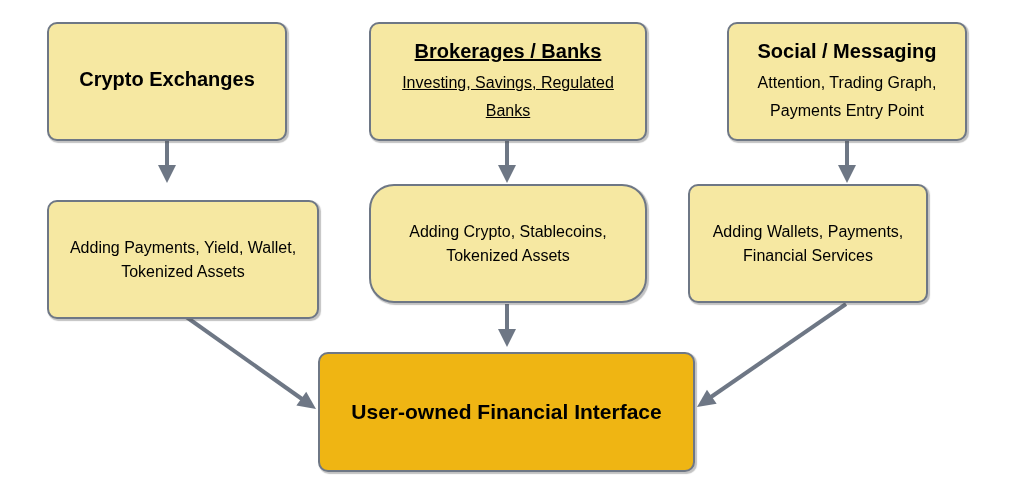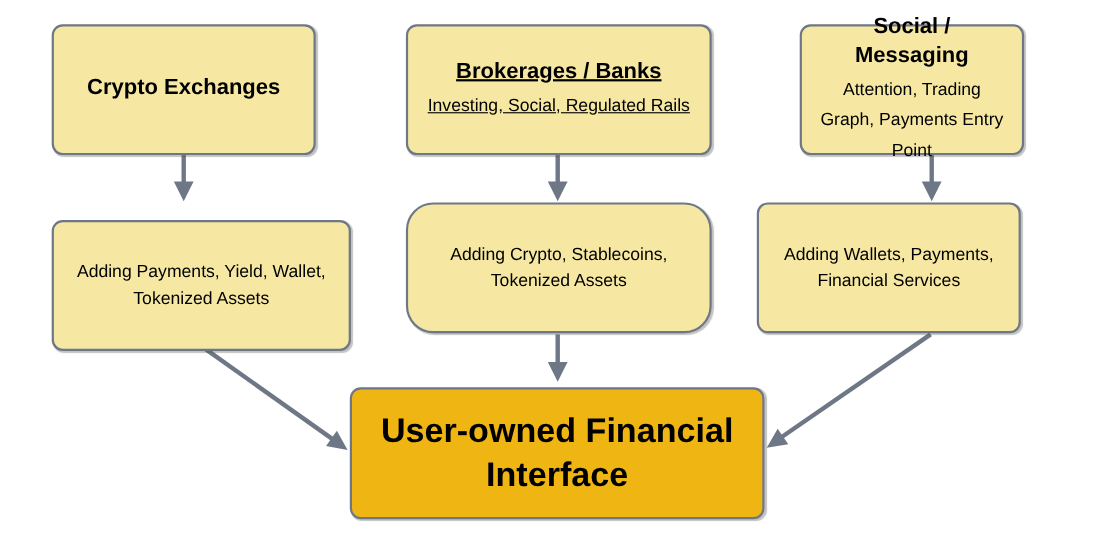--- a/index.html
+++ b/index.html
@@ -54,27 +54,27 @@
     font-size: 16px;
     line-height: 1.75;
   }
   .transition-label {
     font-size: 16px;
     line-height: 1.5;
   }
   .target-node { background: var(--target-fill); }
   .target-title {
     font-weight: bold;
-    font-size: 31px;
+    font-size: 21px;
     line-height: 1.3;
   }
 
   #node-src-0 { left: 47px;  top: 22px;  width: 240px; height: 119px; }
   #node-src-1 { left: 369px; top: 22px;  width: 278px; height: 119px; text-decoration: underline; }
-  #node-src-2 { left: 727px; top: 22px;  width: 204px; height: 119px; }
+  #node-src-2 { left: 727px; top: 22px;  width: 240px; height: 119px; }
   #node-mid-0 { left: 47px;  top: 200px; width: 272px; height: 119px; }
   #node-mid-1 { left: 369px; top: 184px; width: 278px; height: 119px; border-radius: 25px; }
   #node-mid-2 { left: 688px; top: 184px; width: 240px; height: 119px; }
   #node-target { left: 318px; top: 352px; width: 377px; height: 120px; }
 </style>
 </head>
 <body>
 
 <div class="diagram-canvas">
 
@@ -109,21 +109,21 @@
         <polygon class="arrow-head" points="-18,-8.5 0,0 -18,8.5"></polygon>
       </g>
     </g>
   </svg>
 
   <div class="node" id="node-src-0">
     <div class="node-title">Crypto Exchanges</div>
   </div>
   <div class="node" id="node-src-1">
     <div class="node-title">Brokerages / Banks</div>
-    <div class="node-subtitle">Investing, Social, Regulated Rails</div>
+    <div class="node-subtitle">Investing, Savings, Regulated Banks</div>
   </div>
   <div class="node" id="node-src-2">
     <div class="node-title">Social / Messaging</div>
     <div class="node-subtitle">Attention, Trading Graph, Payments Entry Point</div>
   </div>
 
   <div class="node" id="node-mid-0">
     <div class="transition-label">Adding Payments, Yield, Wallet, Tokenized Assets</div>
   </div>
   <div class="node" id="node-mid-1">

